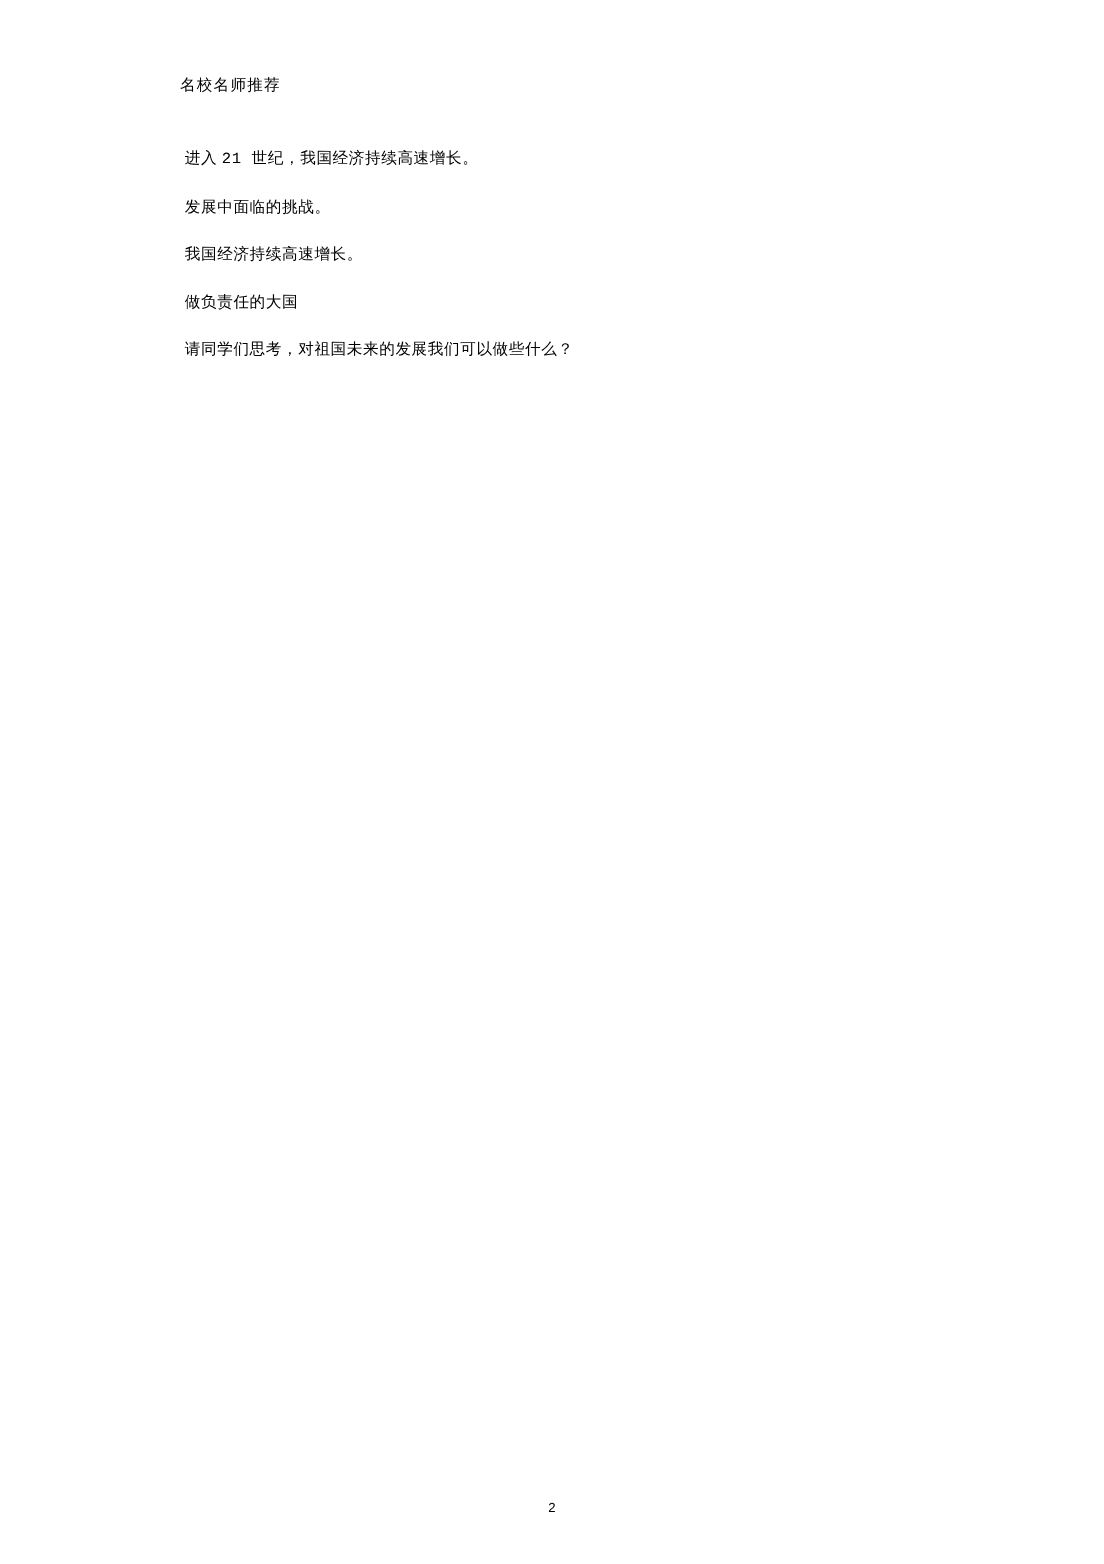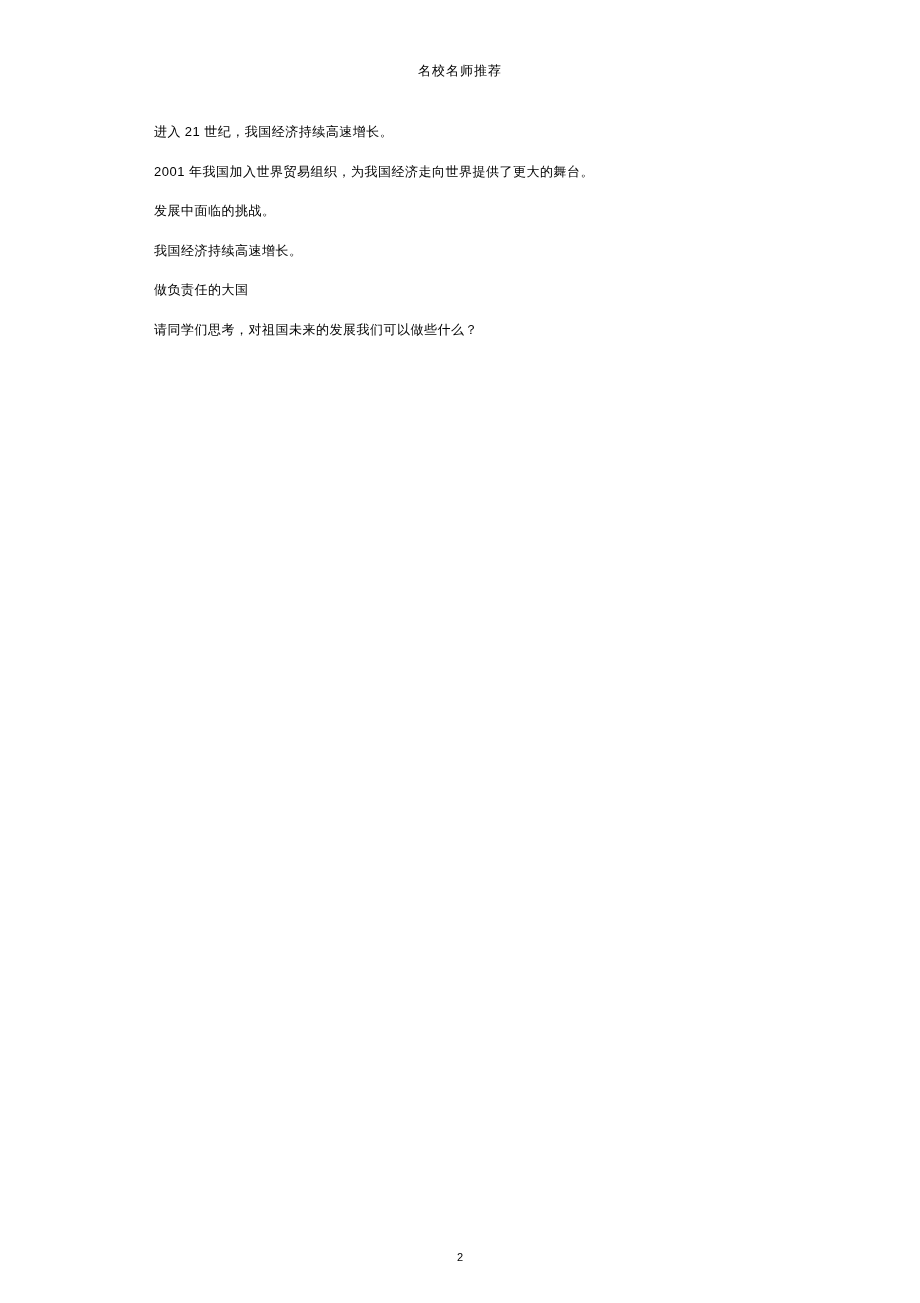--- a/index.html
+++ b/index.html
@@ -15,21 +15,21 @@
       color: #000000;
       position: relative;
     }
     .page {
       width: 920px;
       height: 1303px;
       padding: 62px 150px 40px 150px;
       position: relative;
     }
     .header {
-      text-align: center;
+      text-align: left;
       font-size: 13px;
       font-family: "SimSun", "宋体", serif;
       margin-bottom: 42px;
       letter-spacing: 1px;
     }
     .content {
       padding-left: 4px;
     }
     .para {
       font-size: 13px;
@@ -40,30 +40,29 @@
     .page-number {
       position: absolute;
       bottom: 40px;
       left: 0;
       width: 920px;
       text-align: center;
       font-size: 11px;
       font-family: Arial, sans-serif;
     }
     .latin {
-      font-family: Liberation Sans, sans-serif;
+      font-family: Liberation Mono, monospace;
     }
   </style>
 </head>
 <body>
 
 <div class="page">
   <div class="header">名校名师推荐</div>
   <div class="content" id="content-root">
       <div class="para"><span>进入 </span><span class="latin">21 </span><span>世纪，我国经济持续高速增长。</span></div>
-      <div class="para"><span class="latin">2001 </span><span>年我国加入世界贸易组织，为我国经济走向世界提供了更大的舞台。</span></div>
       <div class="para"><span>发展中面临的挑战。</span></div>
       <div class="para"><span>我国经济持续高速增长。</span></div>
       <div class="para"><span>做负责任的大国</span></div>
       <div class="para"><span>请同学们思考，对祖国未来的发展我们可以做些什么？</span></div>
     </div>
   <div class="page-number">2</div>
 </div>
 
 </body></html>

